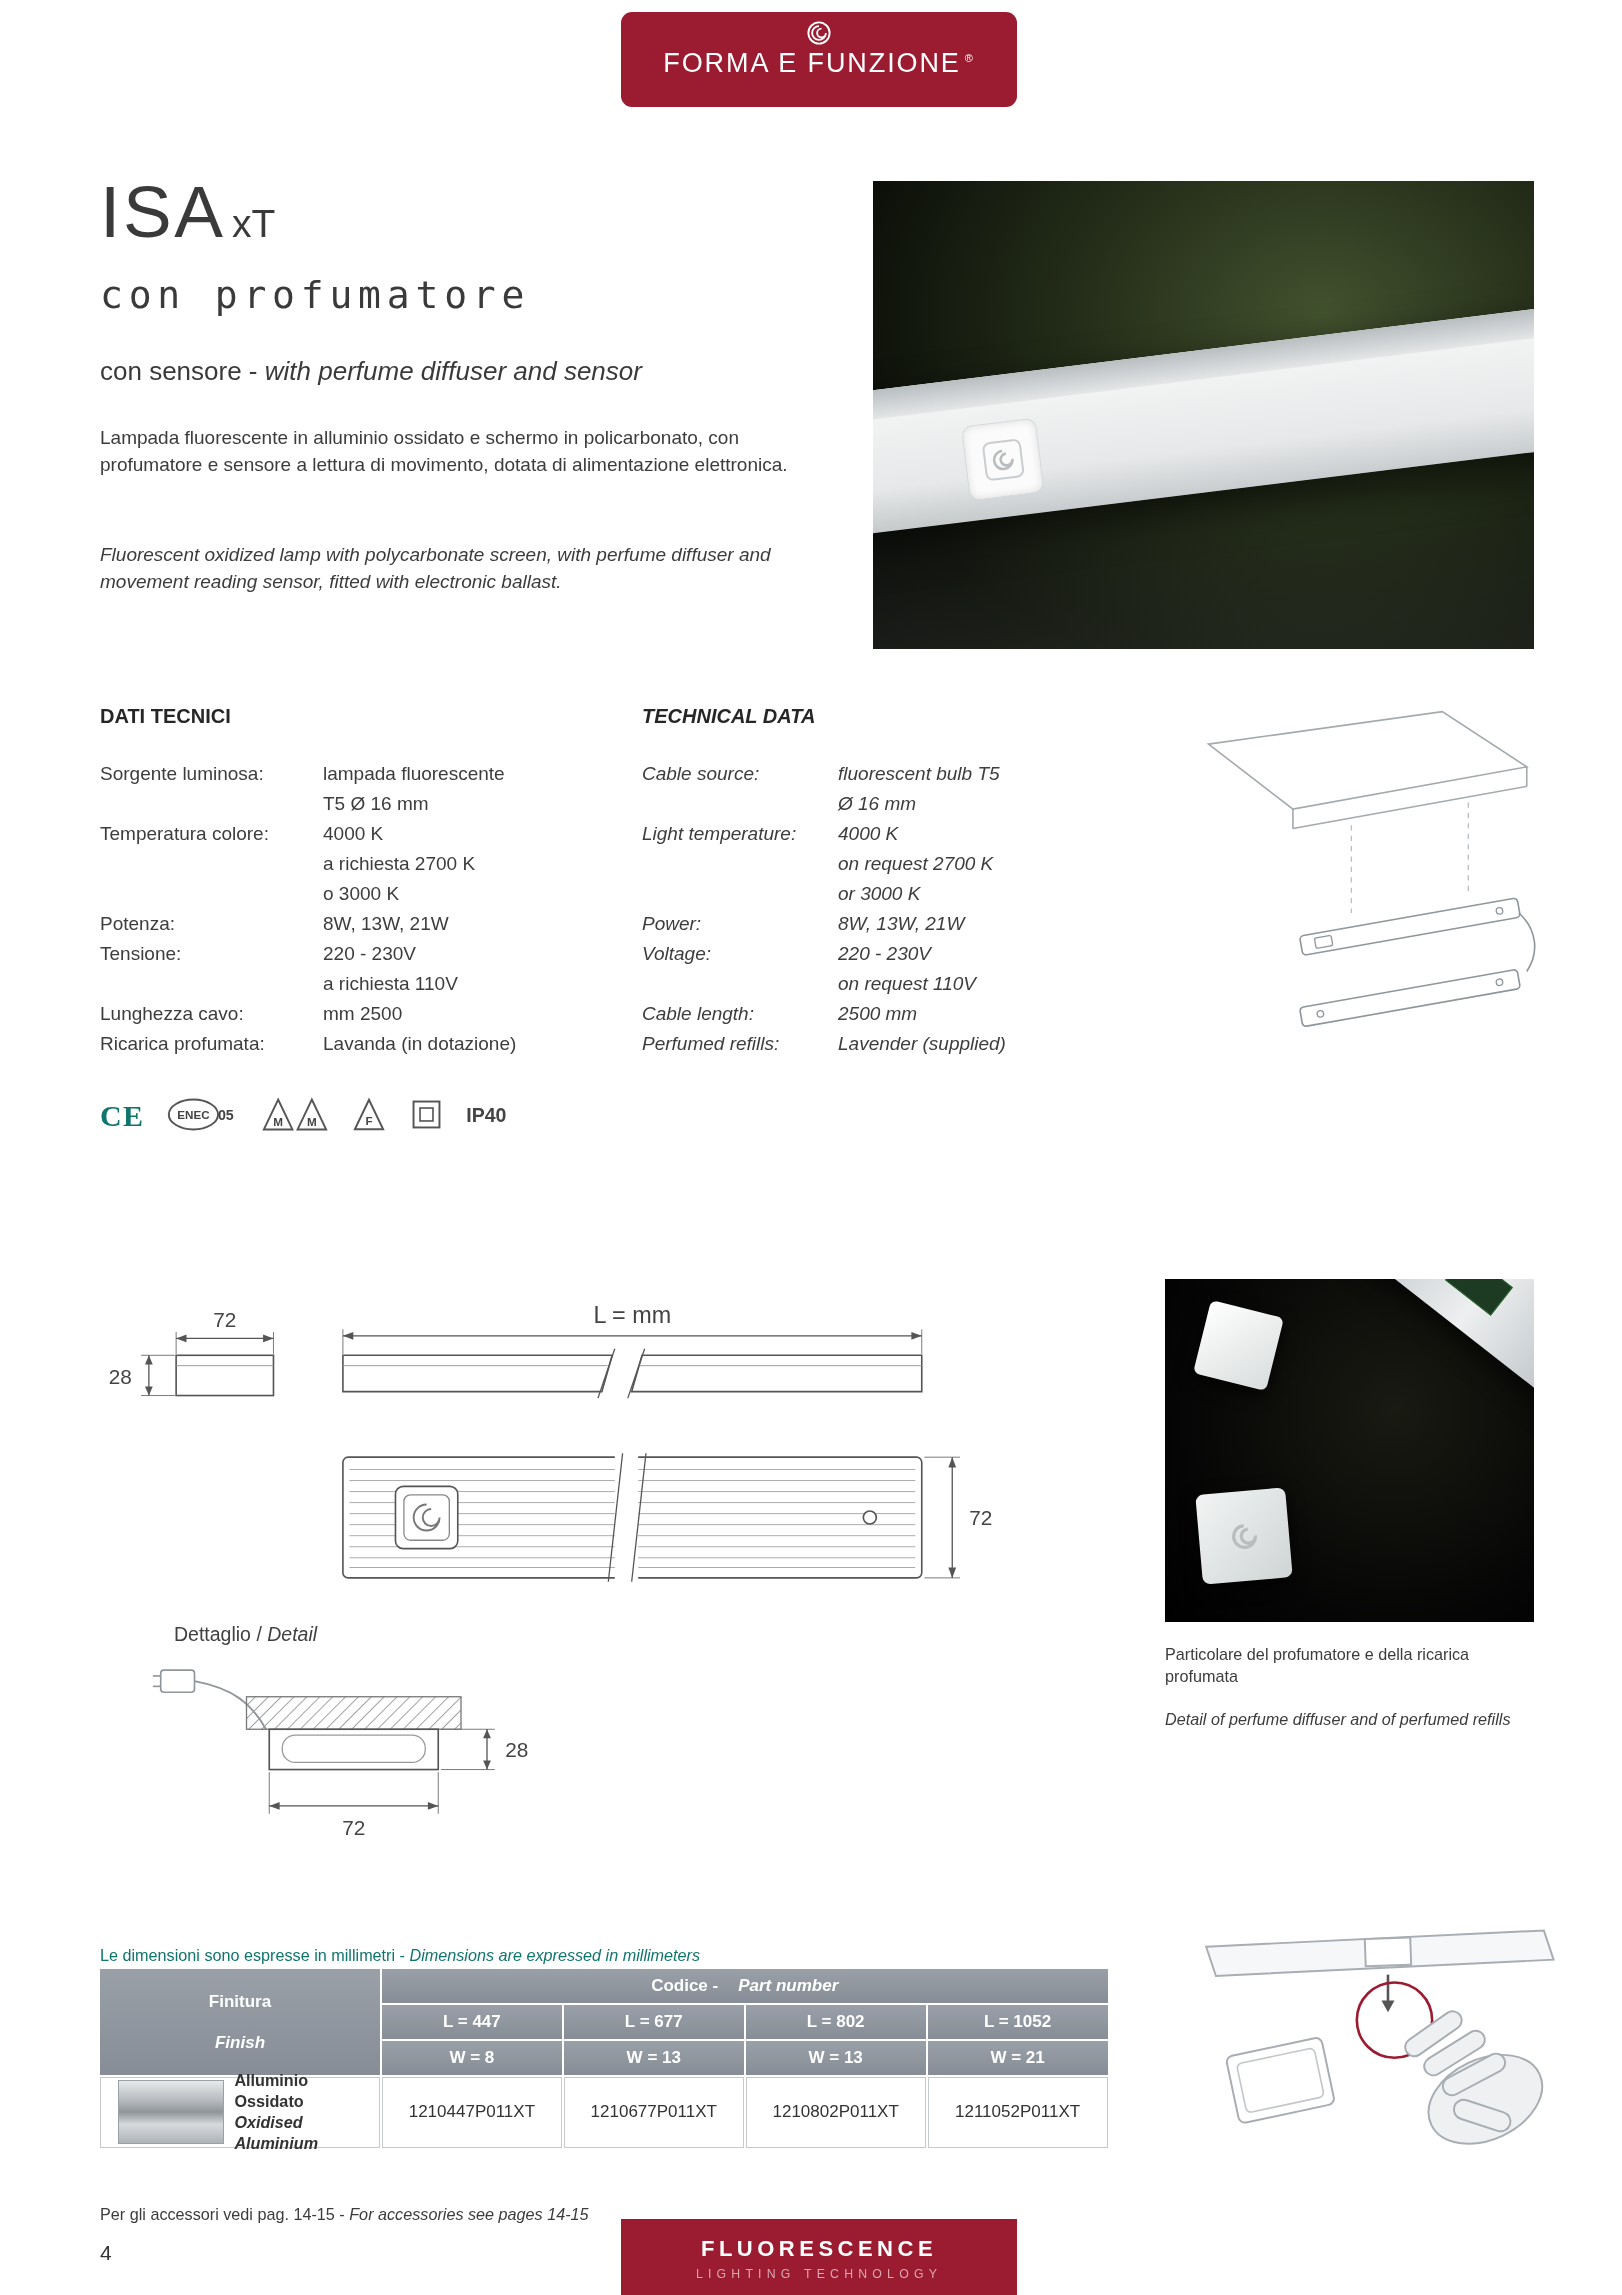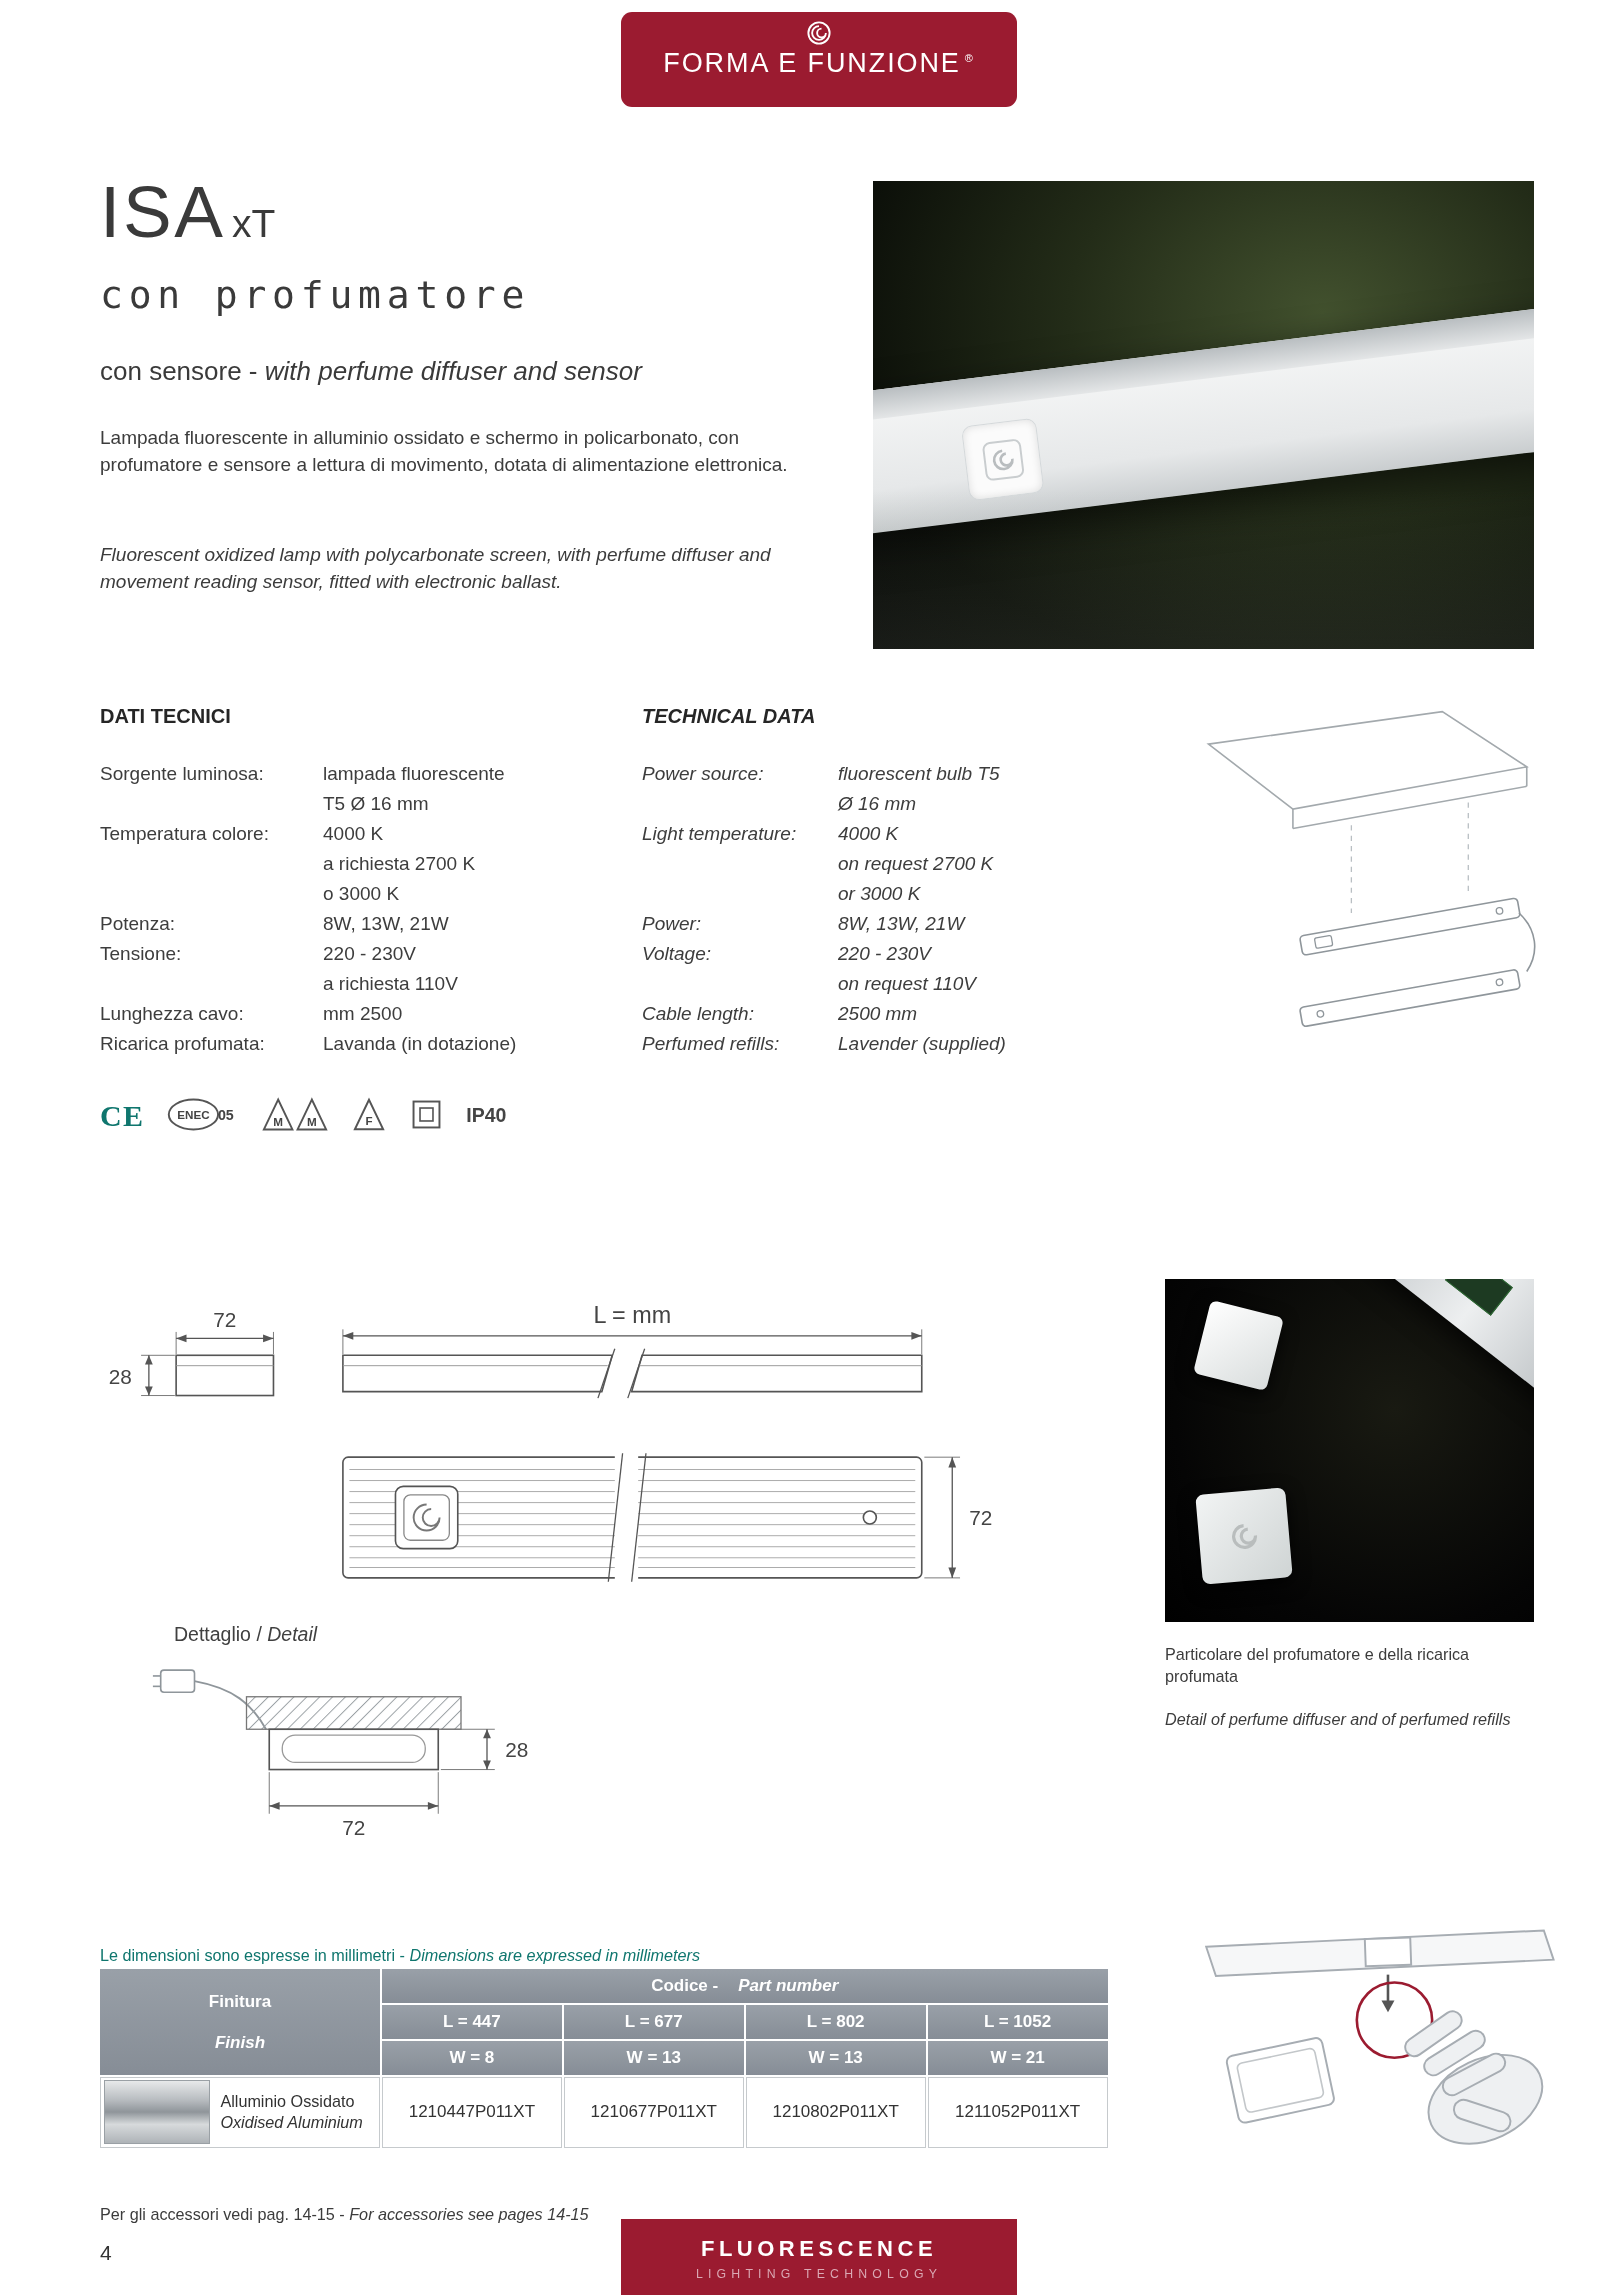--- a/index.html
+++ b/index.html
@@ -81,21 +81,21 @@
   .dim-note{left:100px;top:1946px;font-size:16.2px;color:#0f766e;text-align:center;}
   .dim-note em{font-style:italic;}
   .codes-table{left:100px;top:1969px;display:grid;grid-template-columns:280px 180px 180px 180px 180px;
                grid-template-rows:34px 34px 34px 71px;gap:1.9px;}
   .tc{display:flex;align-items:center;justify-content:center;text-align:center;}
   .tc-gray{background:linear-gradient(#99a0a8,#868d96);color:#fff;font-size:17px;font-weight:bold;gap:20px;}
   .tc-finish-head{grid-column:1;grid-row:1 / span 3;flex-direction:column;line-height:21px;}
   .tc-code-head{grid-column:2 / span 4;grid-row:1;}
   .tc-code-head em,.tc-finish-head em{font-style:italic;font-weight:bold;}
   .tc-white{background:#fff;border:1.3px solid #c6cacd;color:#333;font-size:17px;}
-  .tc-finish{grid-column:1;grid-row:4;justify-content:flex-start;gap:10.4px;padding-left:3px;font-size:16.2px;text-align:left;}
+  .tc-finish{grid-column:1;grid-row:4;justify-content:flex-start;gap:10.4px;padding-left:17px;font-size:16.2px;text-align:left;font-weight:bold;}
   .swatch{flex:none;width:104px;height:62px;
           background:linear-gradient(180deg,#e7e9ea 0%,#b9bdc1 30%,#8f959a 50%,#d7dadc 70%,#aeb3b7 100%);
           border:0.6px solid #9aa0a5;}
   .finish-lines{line-height:21px;}
   .finish-lines em{font-style:italic;}
   .acc-note{left:100px;top:2205px;font-size:16.2px;color:#3c3c3c;}
   .acc-note em{font-style:italic;}
 
   
   .hand{left:1180px;top:1911px;}
@@ -187,21 +187,21 @@
         <span>mm 2500</span>
       </div>
     <div class="spec-line">
         <span class="spec-label">Ricarica profumata:</span>
         <span>Lavanda (in dotazione)</span>
       </div>
   </div>
 
   <div class="abs spec spec-en">
     <div class="spec-line">
-        <span class="spec-label">Power source:</span>
+        <span class="spec-label">Cable source:</span>
         <span>fluorescent bulb T5</span>
       </div>
     <div class="spec-line">
         <span class="spec-label"></span>
         <span>Ø 16 mm</span>
       </div>
     <div class="spec-line">
         <span class="spec-label">Light temperature:</span>
         <span>4000 K</span>
       </div>

